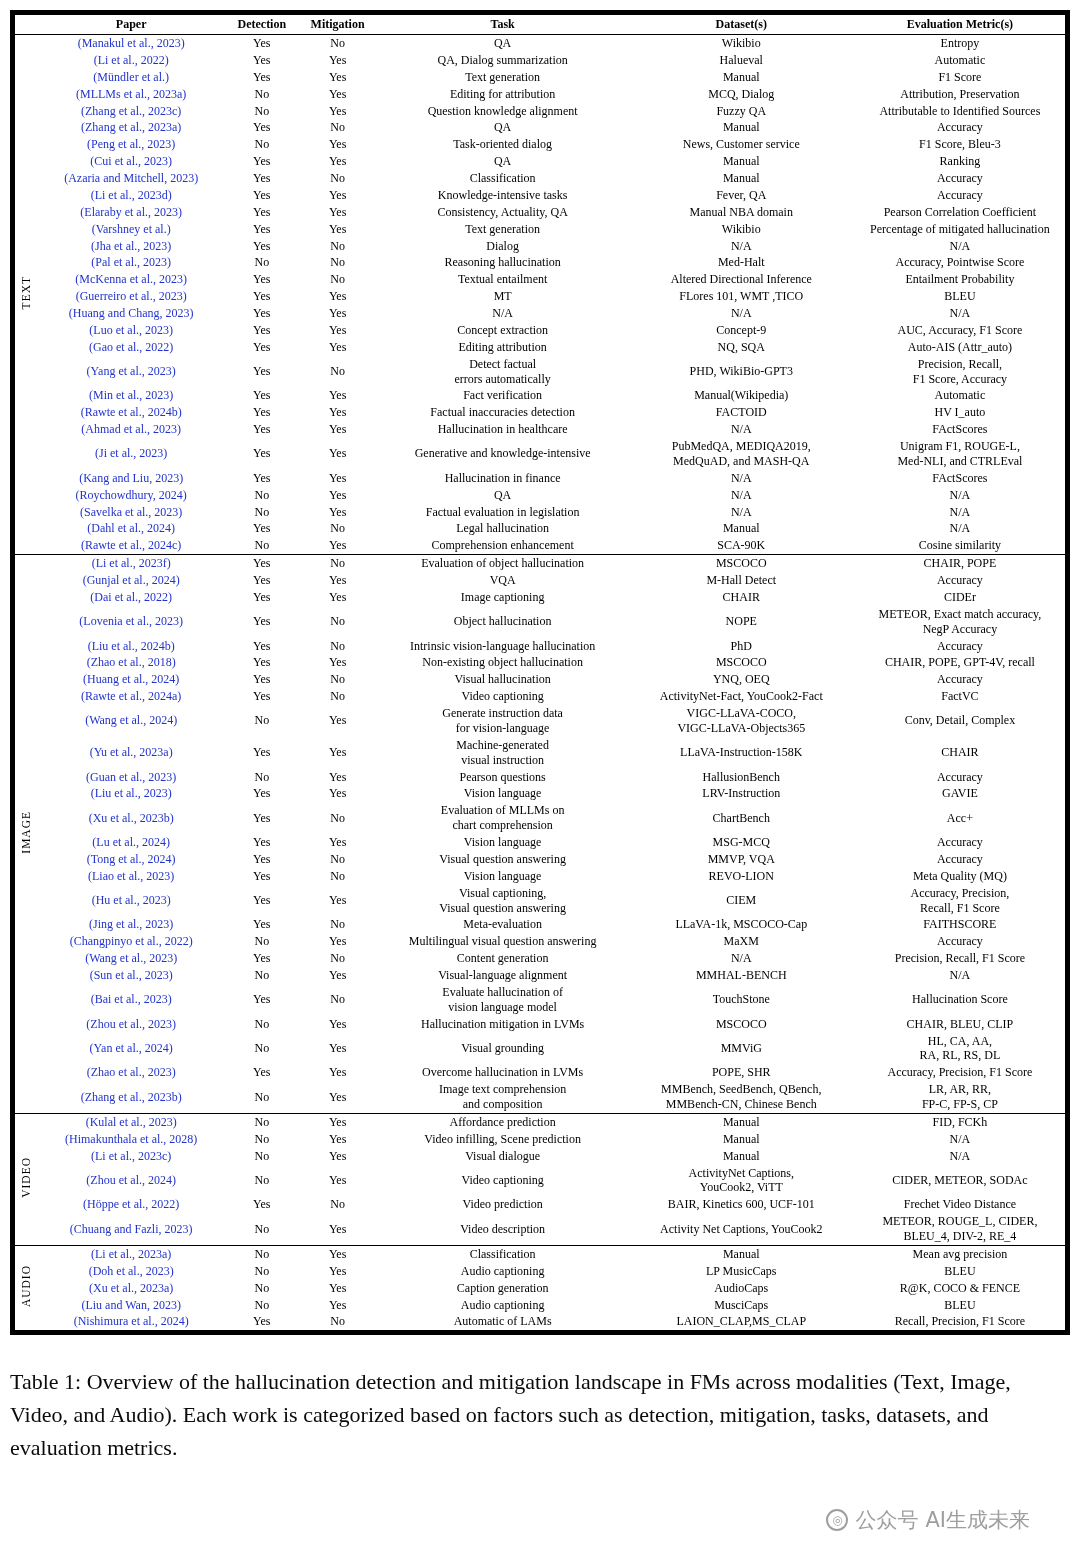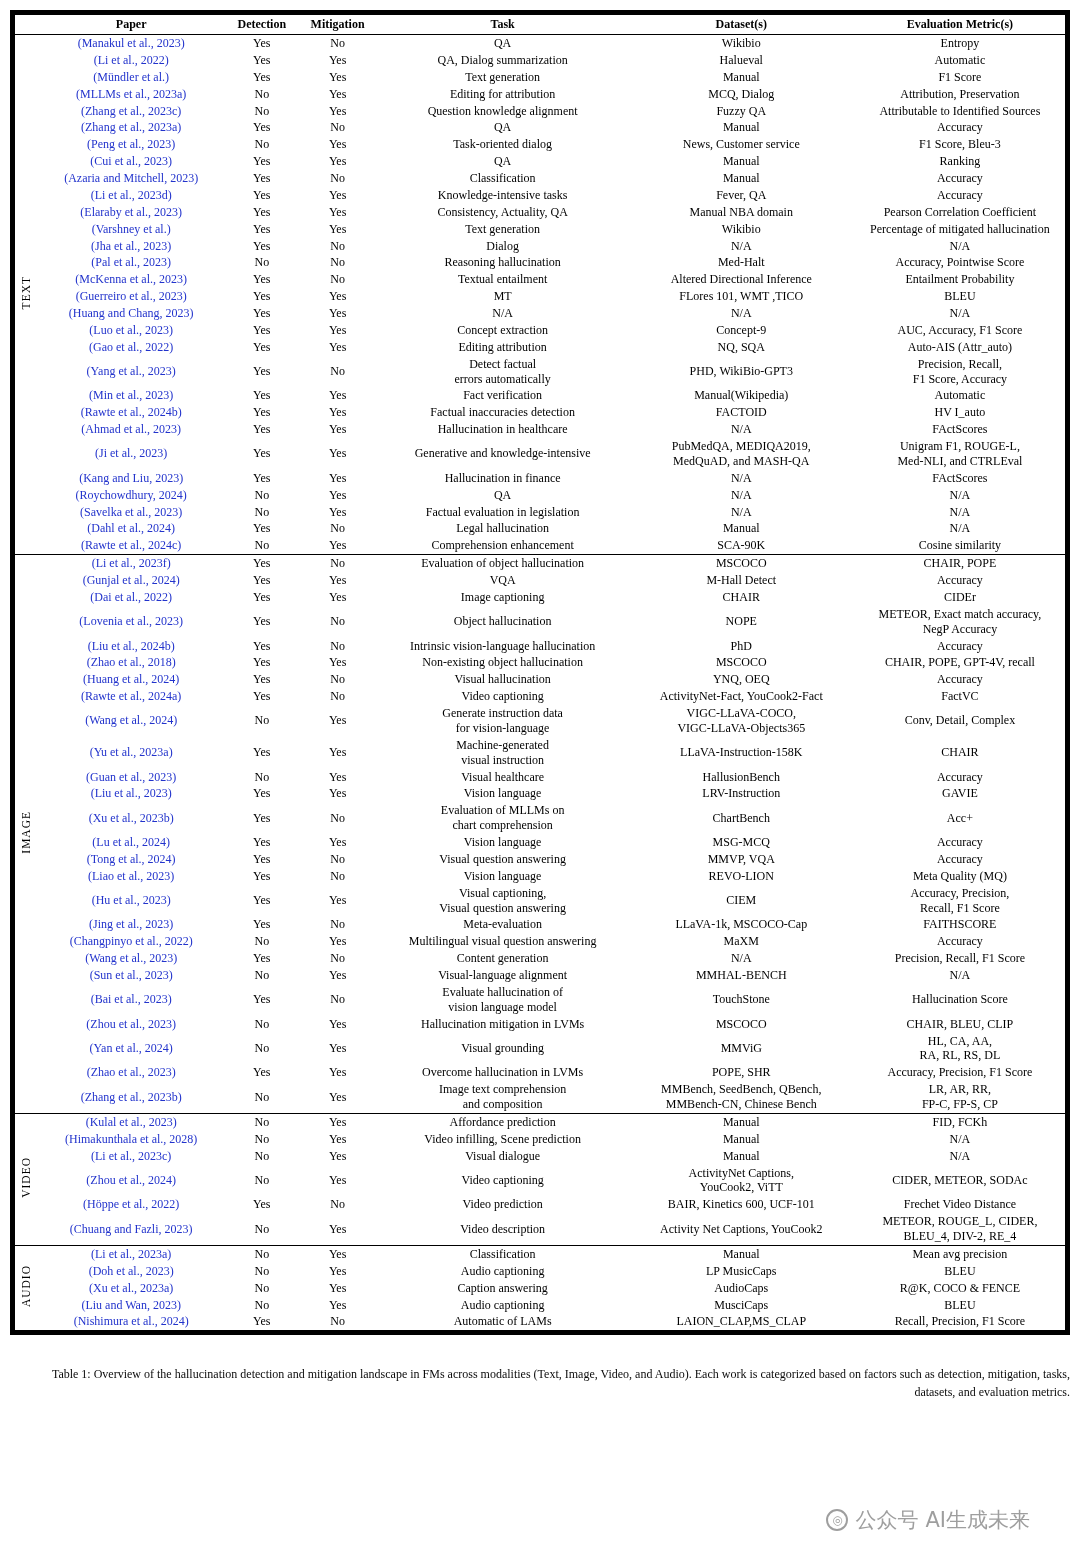--- a/index.html
+++ b/index.html
@@ -46,24 +46,24 @@
   .vlabel {
     display: inline-block;
     writing-mode: vertical-rl;
     transform: rotate(180deg);
     font-size: 11.5px;
     letter-spacing: 1px;
   }
   .caption {
     width: 1060px;
     margin-top: 30px;
-    font-size: 12px;
+    font-size: 22px;
     line-height: 1.5;
     color: #0b0b0b;
-    text-align: right;
+    text-align: left;
   }
   .watermark {
     position: absolute;
     right: 50px;
     bottom: 30px;
     display: flex;
     align-items: center;
     gap: 7px;
     color: rgba(125,125,125,0.75);
     font-size: 21px;
@@ -428,21 +428,21 @@
           <td class="col-mitigation">Yes</td>
           <td class="col-task">Machine-generated
 visual instruction</td>
           <td class="col-datasets">LLaVA-Instruction-158K</td>
           <td class="col-metrics">CHAIR</td>
         </tr>
         <tr>
           <td class="col-paper">(Guan et al., 2023)</td>
           <td class="col-detection">No</td>
           <td class="col-mitigation">Yes</td>
-          <td class="col-task">Visual healthcare</td>
+          <td class="col-task">Pearson questions</td>
           <td class="col-datasets">HallusionBench</td>
           <td class="col-metrics">Accuracy</td>
         </tr>
         <tr>
           <td class="col-paper">(Liu et al., 2023)</td>
           <td class="col-detection">Yes</td>
           <td class="col-mitigation">Yes</td>
           <td class="col-task">Vision language</td>
           <td class="col-datasets">LRV-Instruction</td>
           <td class="col-metrics">GAVIE</td>
@@ -636,21 +636,21 @@
           <td class="col-detection">No</td>
           <td class="col-mitigation">Yes</td>
           <td class="col-task">Audio captioning</td>
           <td class="col-datasets">LP MusicCaps</td>
           <td class="col-metrics">BLEU</td>
         </tr>
         <tr>
           <td class="col-paper">(Xu et al., 2023a)</td>
           <td class="col-detection">No</td>
           <td class="col-mitigation">Yes</td>
-          <td class="col-task">Caption answering</td>
+          <td class="col-task">Caption generation</td>
           <td class="col-datasets">AudioCaps</td>
           <td class="col-metrics">R@K, COCO &amp; FENCE</td>
         </tr>
         <tr>
           <td class="col-paper">(Liu and Wan, 2023)</td>
           <td class="col-detection">No</td>
           <td class="col-mitigation">Yes</td>
           <td class="col-task">Audio captioning</td>
           <td class="col-datasets">MusciCaps</td>
           <td class="col-metrics">BLEU</td>

